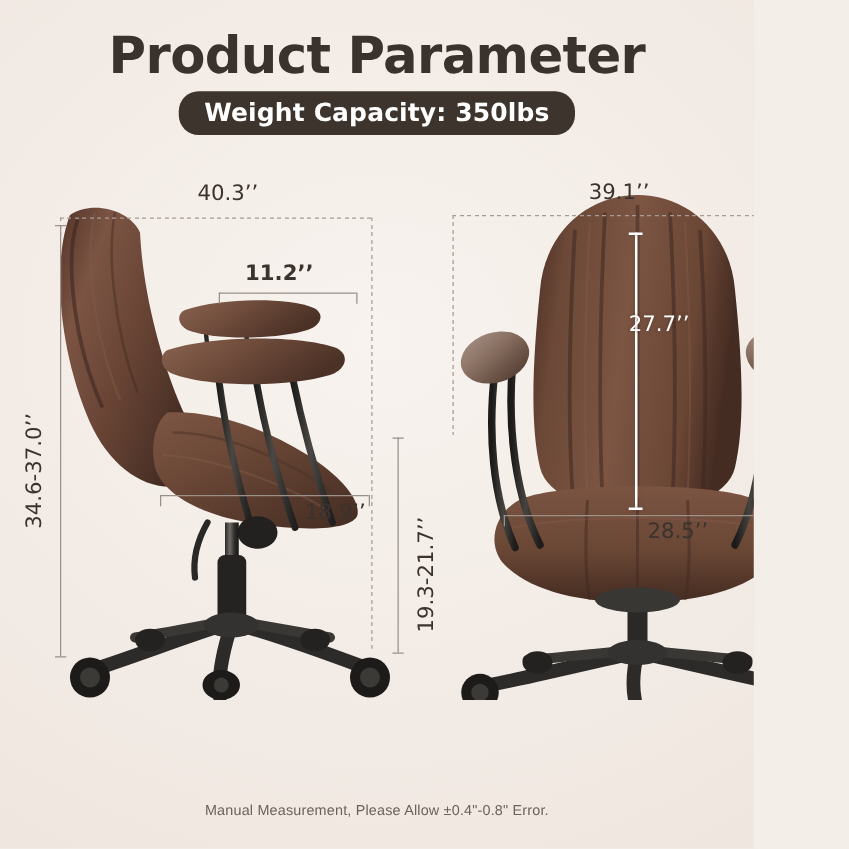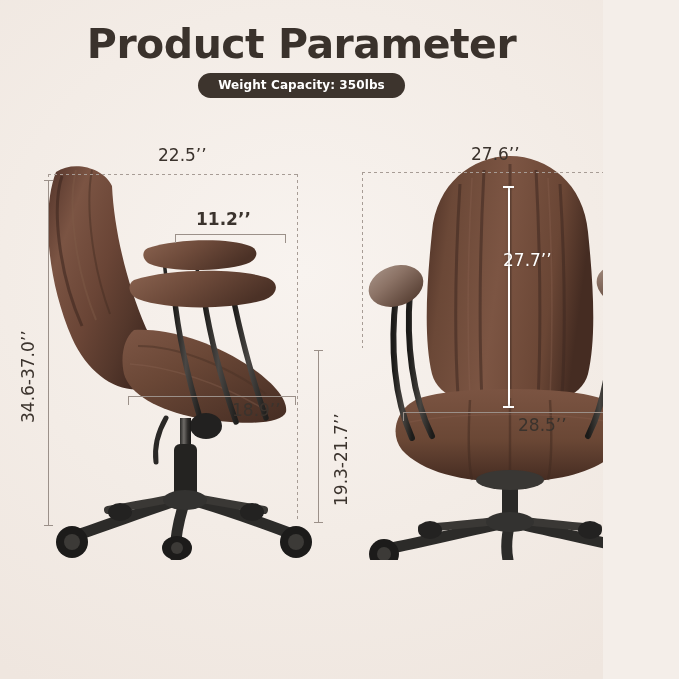--- a/index.html
+++ b/index.html
@@ -24,21 +24,21 @@
     color:#3a322c;
     font-family:"DejaVu Sans", sans-serif;
   }
   .badge-wrap{
     position:absolute;left:0;right:0;top:73px;text-align:center;
   }
   .badge{
     display:inline-block;
     background:#3d342d;
     color:#ffffff;
-    font-size:12px;
+    font-size:20px;
     font-weight:bold;
     padding:5px 20px 6px;
     border-radius:16px;
     letter-spacing:0.1px;
     font-family:"DejaVu Sans", sans-serif;
   }
   
   .footer{
     position:absolute;left:0;right:0;bottom:24px;
     text-align:center;
@@ -241,51 +241,52 @@
         <circle cx="276" cy="404" r="7" fill="#3c3a37"></circle>
         <ellipse cx="70" cy="380" rx="12" ry="9" fill="#232221"></ellipse>
         <ellipse cx="230" cy="380" rx="12" ry="9" fill="#232221"></ellipse>
       </g>
     </svg>
   </div>
 
   <div class="dash-h" style="left:48px;top:174px;width:250px;"></div>
   <div class="dash-v" style="left:48px;top:174px;height:14px;"></div>
   <div class="dash-v" style="left:297px;top:174px;height:345px;"></div>
-  <div class="dim" style="left:158px;top:145px;">22.5’’</div>
+  <div class="dim" style="left:158px;top:145px;">40.3’’</div>
 
   <div class="line-h" style="left:175px;top:234px;width:110px;"></div>
   <div class="tick-v" style="left:175px;top:234px;"></div>
   <div class="tick-v" style="left:285px;top:234px;"></div>
   <div class="dim" style="left:196px;top:209px;font-weight:bold;">11.2’’</div>
 
   <div class="line-h" style="left:128px;top:396px;width:167px;"></div>
   <div class="tick-v" style="left:128px;top:396px;"></div>
   <div class="tick-v" style="left:295px;top:396px;"></div>
-  <div class="dim" style="left:232px;top:400px;">18.9’’</div>
+  <div class="dim" style="left:244px;top:400px;">18.9’’</div>
 
   <div class="line-v" style="left:48px;top:180px;height:345px;"></div>
   <div class="tick-h" style="left:44px;top:180px;"></div>
   <div class="tick-h" style="left:44px;top:525px;"></div>
   <div class="dim vert" style="left:18px;top:423px;">34.6-37.0’’</div>
 
   <div class="line-v" style="left:318px;top:350px;height:172px;"></div>
   <div class="tick-h" style="left:314px;top:350px;"></div>
   <div class="tick-h" style="left:314px;top:522px;"></div>
   <div class="dim vert" style="left:331px;top:506px;">19.3-21.7’’</div>
 
   <div class="dash-h" style="left:362px;top:172px;width:276px;"></div>
   <div class="dash-v" style="left:362px;top:172px;height:176px;"></div>
   <div class="dash-v" style="left:638px;top:172px;height:176px;"></div>
-  <div class="dim" style="left:471px;top:144px;">27.6’’</div>
+  <div class="dim" style="left:471px;top:144px;">39.1’’</div>
 
   <div class="line-w" style="left:508px;top:186px;height:222px;"></div>
   <div class="tick-w" style="left:503px;top:186px;"></div>
   <div class="tick-w" style="left:503px;top:406px;"></div>
   <div class="dim white" style="left:503px;top:250px;">27.7’’</div>
 
   <div class="line-h" style="left:403px;top:412px;width:200px;"></div>
   <div class="tick-v" style="left:403px;top:412px;"></div>
   <div class="tick-v" style="left:603px;top:412px;"></div>
   <div class="dim" style="left:518px;top:415px;">28.5’’</div>
 
+  <div class="footer">Manual Measurement, Please Allow ±0.4"-0.8" Error.</div>
 
 </div>
 
 </body></html>

